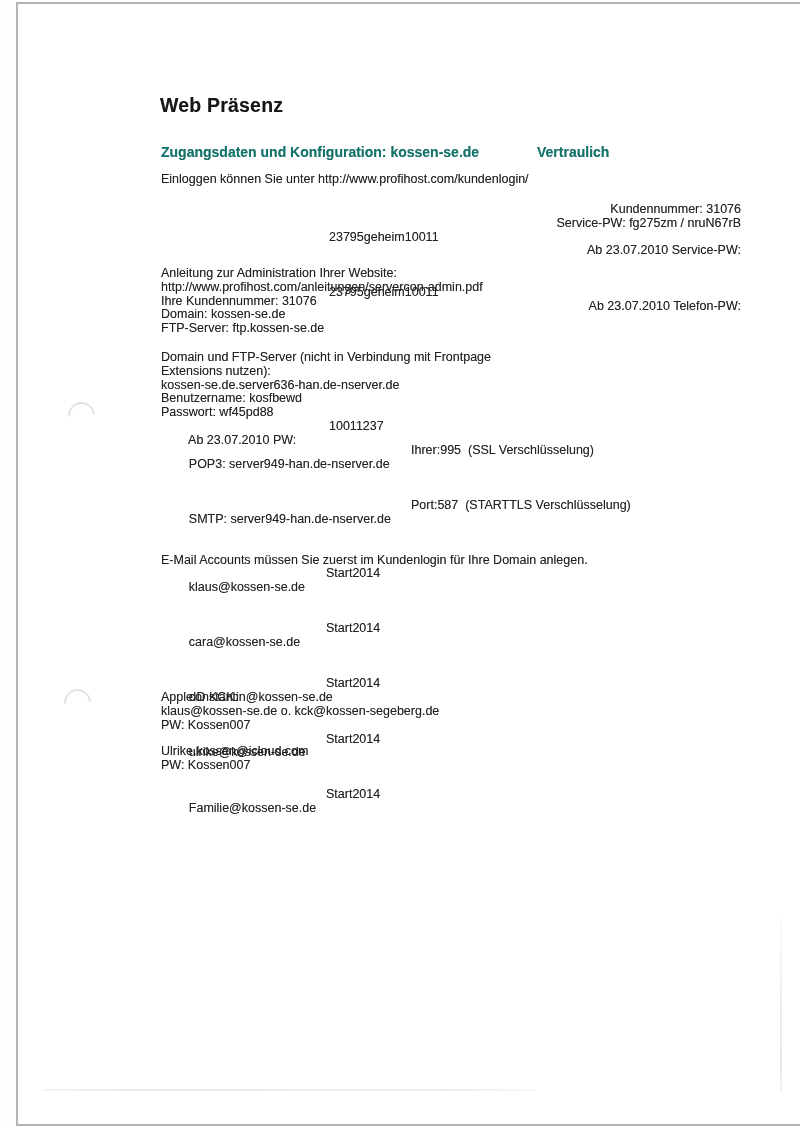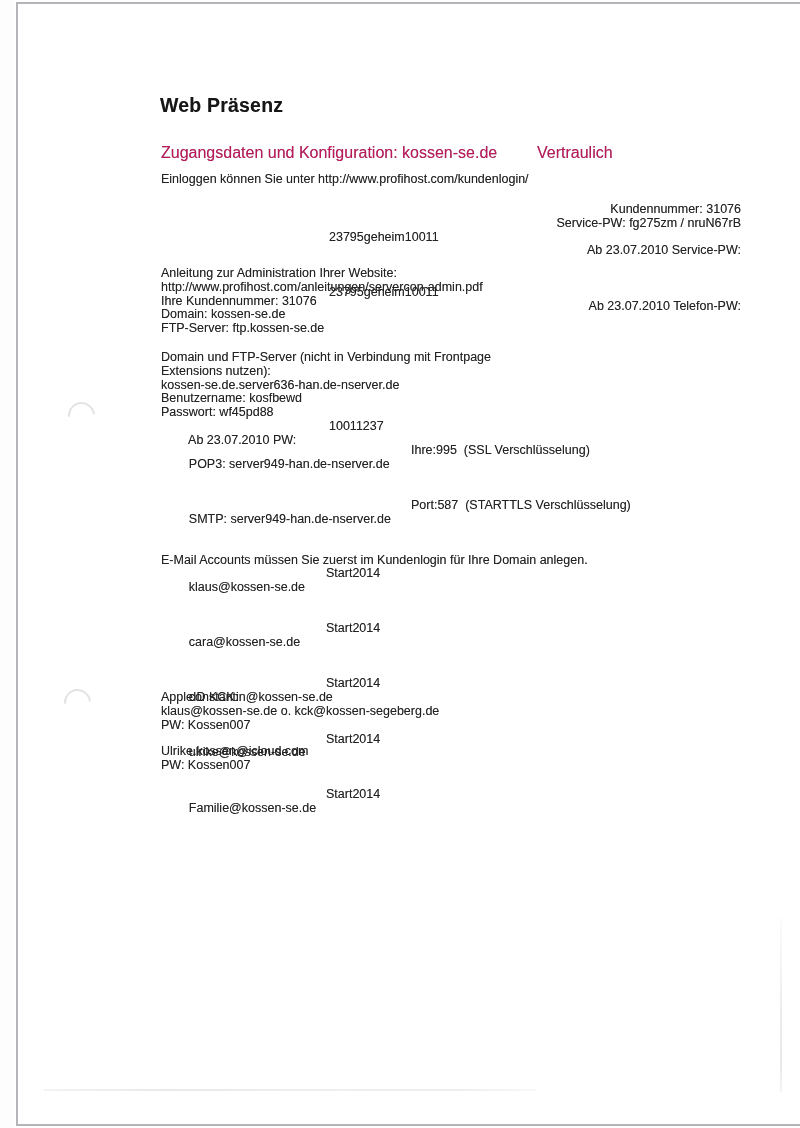--- a/index.html
+++ b/index.html
@@ -20,21 +20,21 @@
     font-size:12.5px; line-height:13.8px; color:#222;
     text-shadow:0 0 0.5px rgba(40,40,40,0.45);
   }
 
   .doc-title {
     position:absolute; left:146px; top:94px;
     font-size:19.5px; line-height:22px; font-weight:700; color:#161616;
     letter-spacing:0.2px;
   }
 
-  .header-row { position:absolute; left:147px; top:146px; width:520px; font-weight:400; color:#be185d; font-size:16px; }
+  .header-row { position:absolute; left:147px; top:146px; width:520px; font-weight:700; color:#0f766e; font-size:14px; }
   .header-row .confidential { position:absolute; left:376px; top:0; }
 
   .block { position:absolute; left:147px; width:580px; }
   .line { position:relative; white-space:pre; }
   .tab-val  { position:absolute; left:168px; top:0; }
   .tab-port { position:absolute; left:250px; top:0; }
   .pw-col   { position:absolute; left:165px; top:0; }
   .u { text-underline-offset:2px; }
 
   .b-intro    { top:173px; }
@@ -112,21 +112,21 @@
       <div class="line">Passwort: wf45pd88</div>
       <div class="line">
         <span>Ab 23.07.2010 PW:</span>
         <span class="tab-val">10011237</span>
       </div>
     </div>
 
     <div class="block b-mail">
       <div class="line">
         <span>POP3: server949-han.de-nserver.de</span>
-        <span class="tab-port">Ihre:995  (SSL Verschlüsselung)</span>
+        <span class="tab-port">Ihrer:995  (SSL Verschlüsselung)</span>
       </div>
       <div class="line">
         <span>SMTP: server949-han.de-nserver.de</span>
         <span class="tab-port">Port:587  (STARTTLS Verschlüsselung)</span>
       </div>
       <div class="line">E-Mail Accounts müssen Sie zuerst im Kundenlogin für Ihre Domain anlegen.</div>
     </div>
 
 
     <div class="block b-emails">

